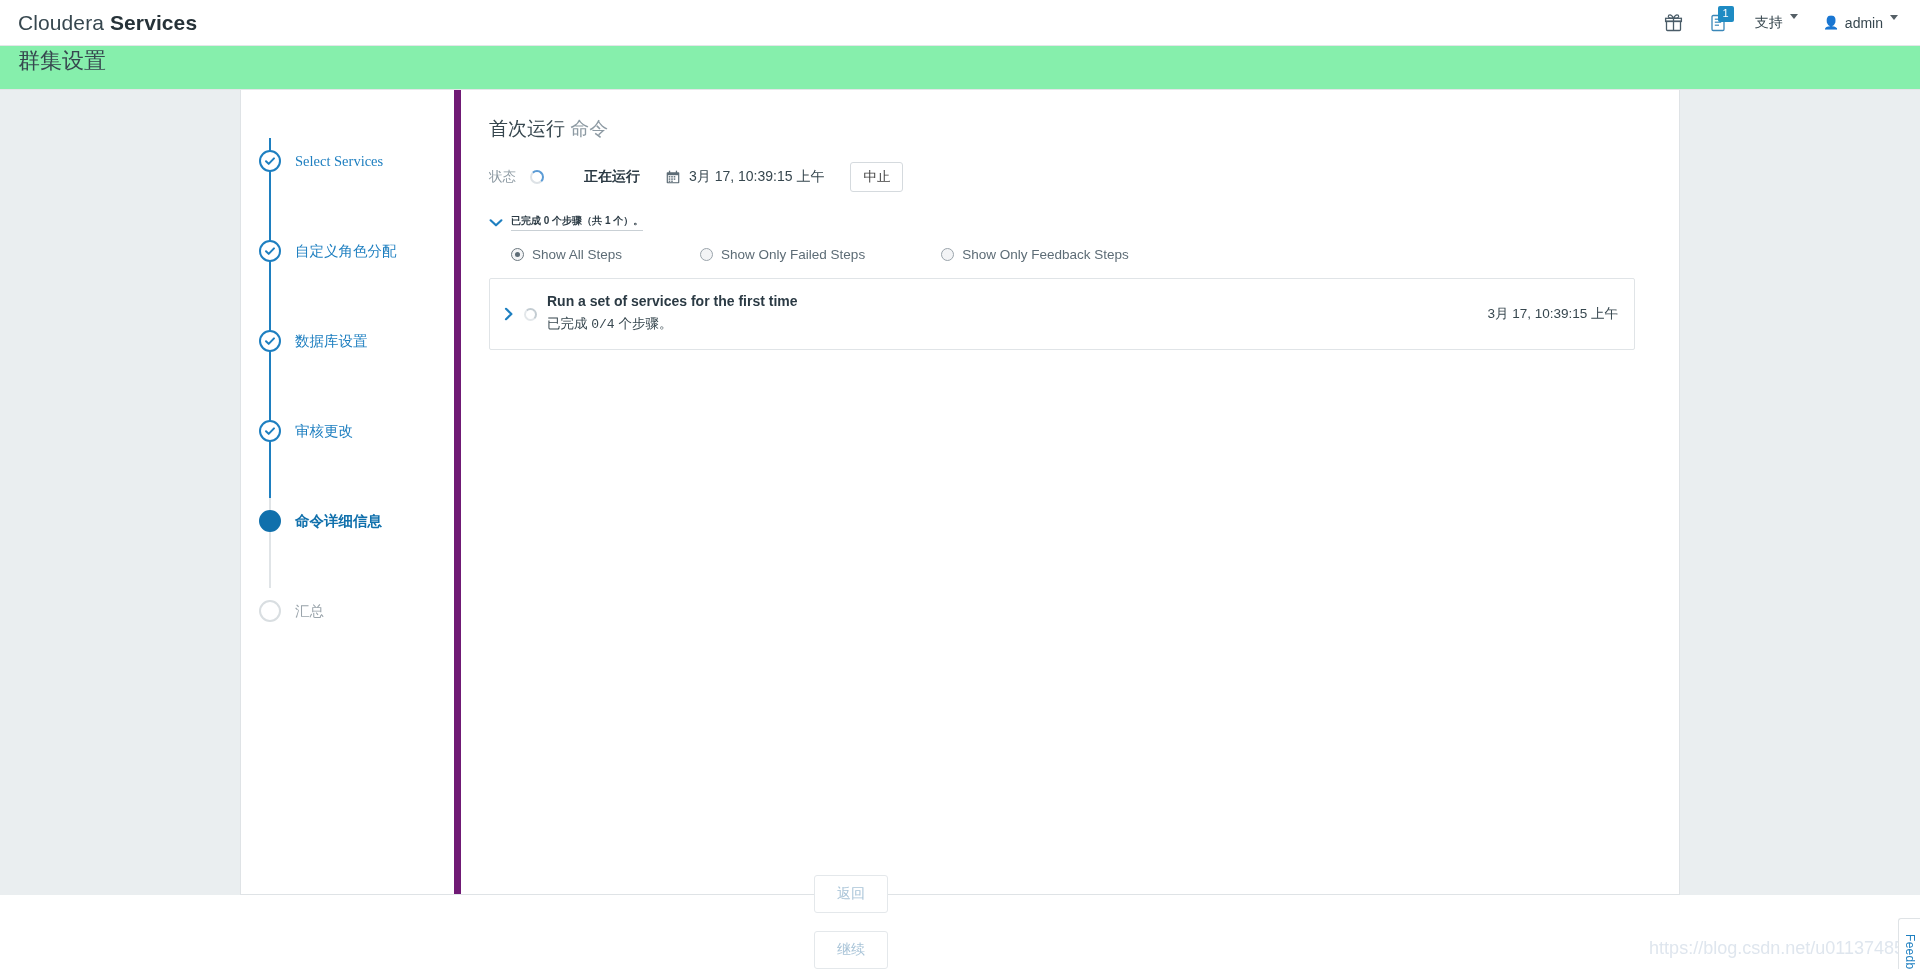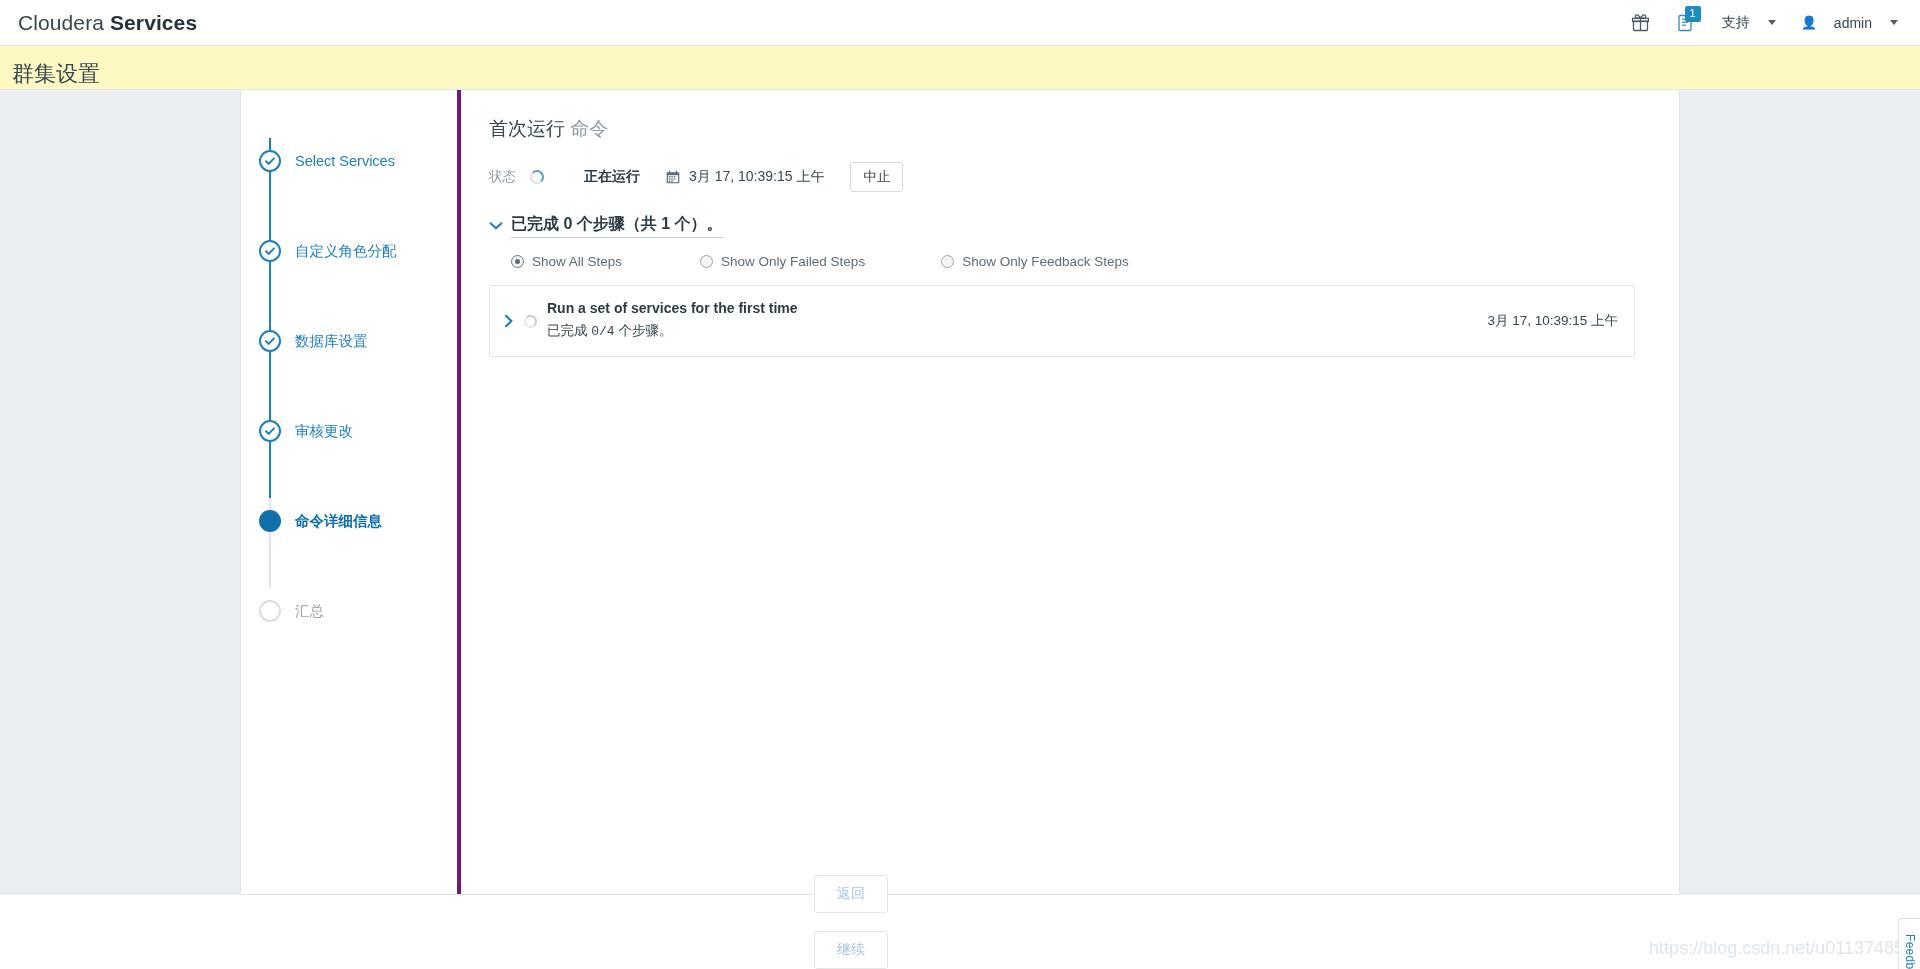--- a/index.html
+++ b/index.html
@@ -51,42 +51,42 @@
     min-width: 16px;
     height: 16px;
     border-radius: 2px;
     text-align: center;
     padding: 0 2px;
     font-weight: normal;
   }
   .hdr-link {
     font-size: 14px;
     color: #37474f;
-    display: flex; align-items: center; gap: 16px;
+    display: flex; gap: 5px;
     cursor: pointer;
     white-space: nowrap;
   }
   .caret {
     width: 0; height: 0;
     border-left: 4px solid transparent;
     border-right: 4px solid transparent;
     border-top: 5px solid #555f66;
     display: inline-block;
     margin-left: 2px;
   }
   .user-glyph { font-size: 13px; color: #4a5c68; }
 
   
   .pagetitle-bar {
     height: 44px;
-    background: #fef9c3;
+    background: #86efac;
     border-bottom: 1px solid #e3e6e8;
     display: flex;
-    align-items: flex-end;
-    padding-left: 12px;
+    align-items: flex-start;
+    padding-left: 18px;
   }
   .pagetitle {
     font-size: 22px;
     color: #37474f;
     font-weight: normal;
   }
 
   
   .body-area {
     position: relative;
@@ -101,24 +101,25 @@
     background: #ffffff;
     border-left: 1px solid #dfe3e6;
     border-right: 1px solid #dfe3e6;
     border-bottom: 1px solid #dfe3e6;
     display: flex;
   }
 
   
   .steps-col {
     width: 220px;
-    border-right: 4px solid #701a75;
+    border-right: 7px solid #701a75;
     padding-top: 26px;
     position: relative;
     flex: 0 0 220px;
+    font-family: Liberation Serif, serif;
   }
   .step {
     position: relative;
     display: flex;
     align-items: center;
     height: 90px;
     padding-left: 18px;
   }
   .step-bullet {
     width: 22px; height: 22px;
@@ -200,21 +201,21 @@
   }
 
   .progress-line {
     display: flex;
     align-items: center;
     gap: 8px;
     margin-bottom: 16px;
   }
   .chev-down { display:flex; align-items:center; cursor:pointer; }
   .progress-text {
-    font-size: 16px;
+    font-size: 10px;
     font-weight: bold;
     color: #2b3a44;
     border-bottom: 1px solid #c9d0d5;
     padding-bottom: 2px;
     white-space: nowrap;
     cursor: pointer;
   }
 
   .radio-row {
     display: flex;

